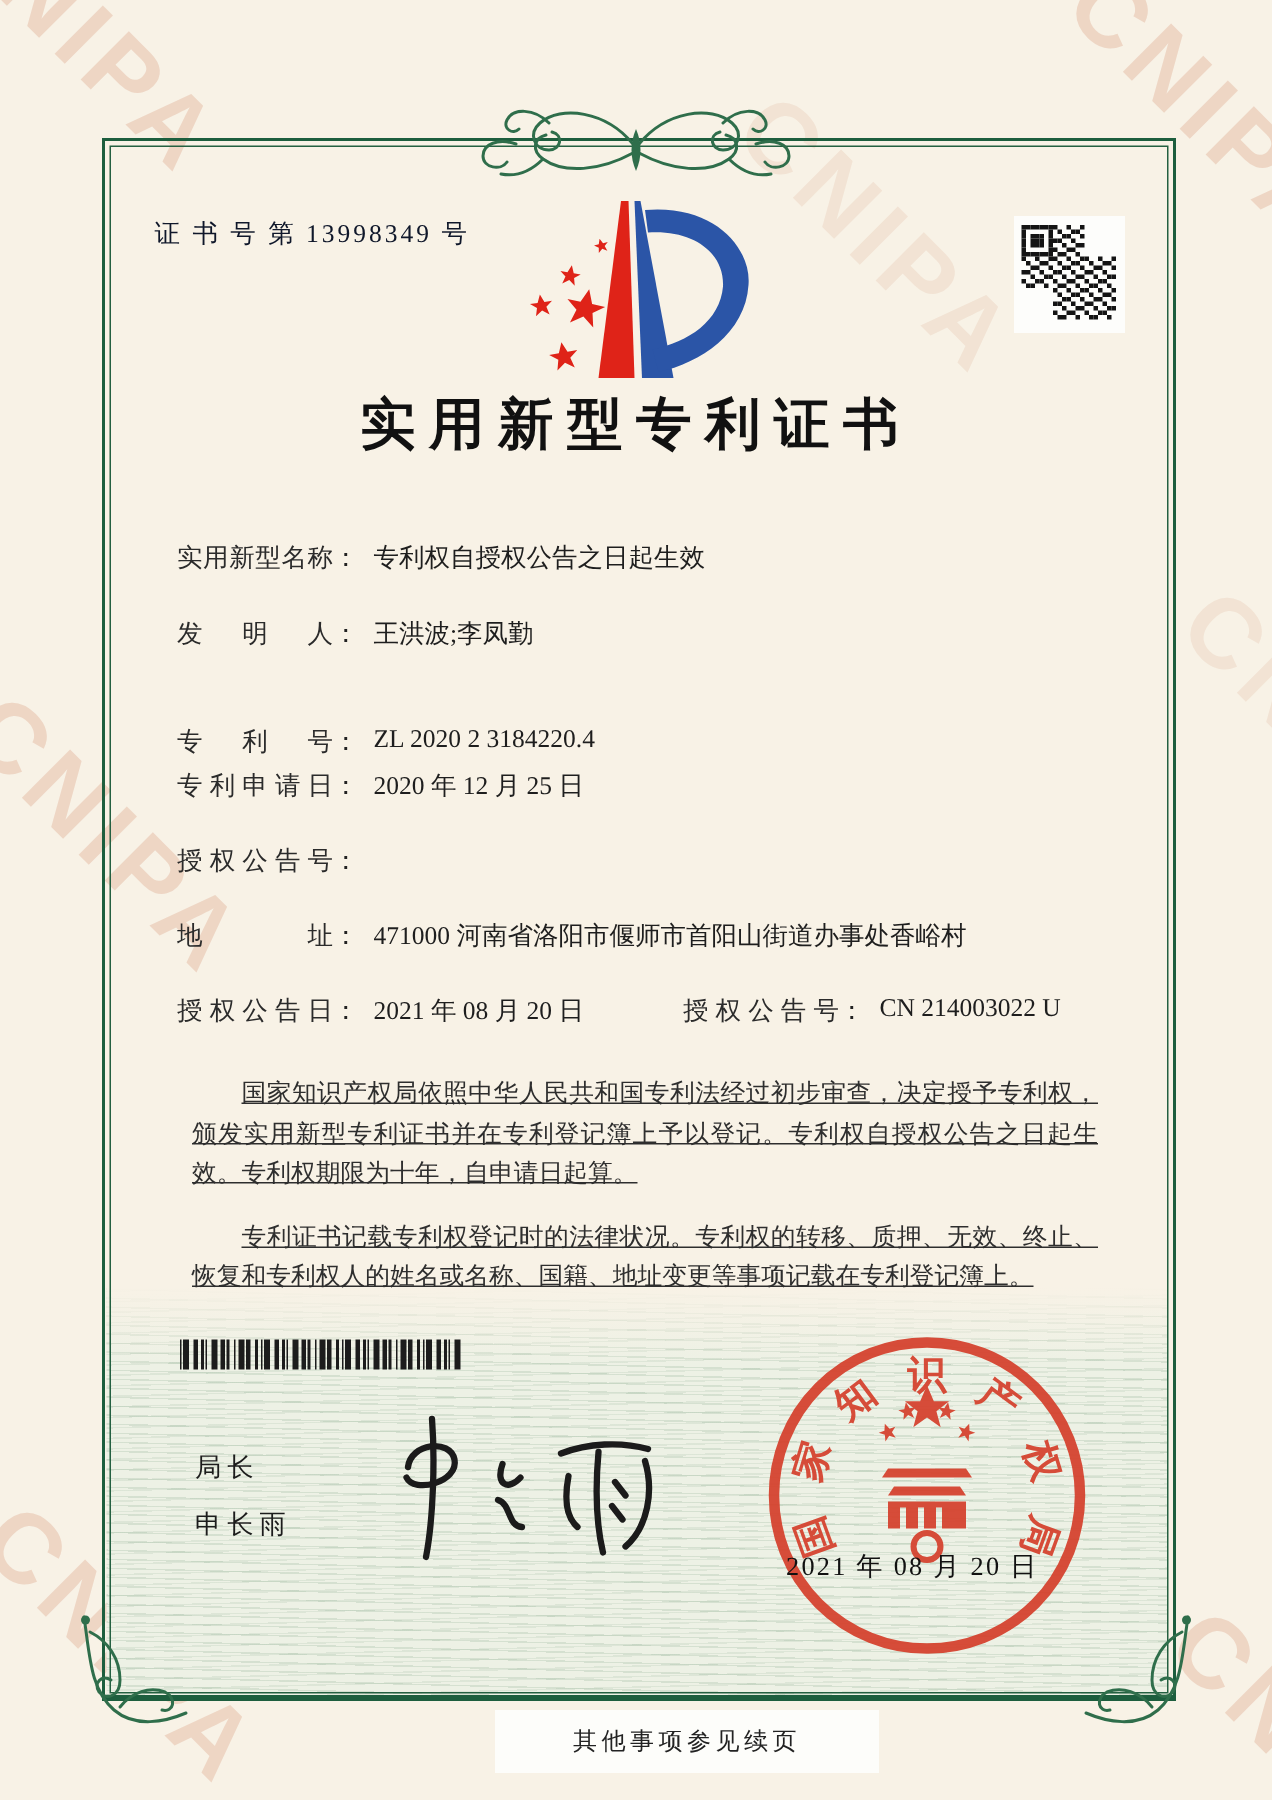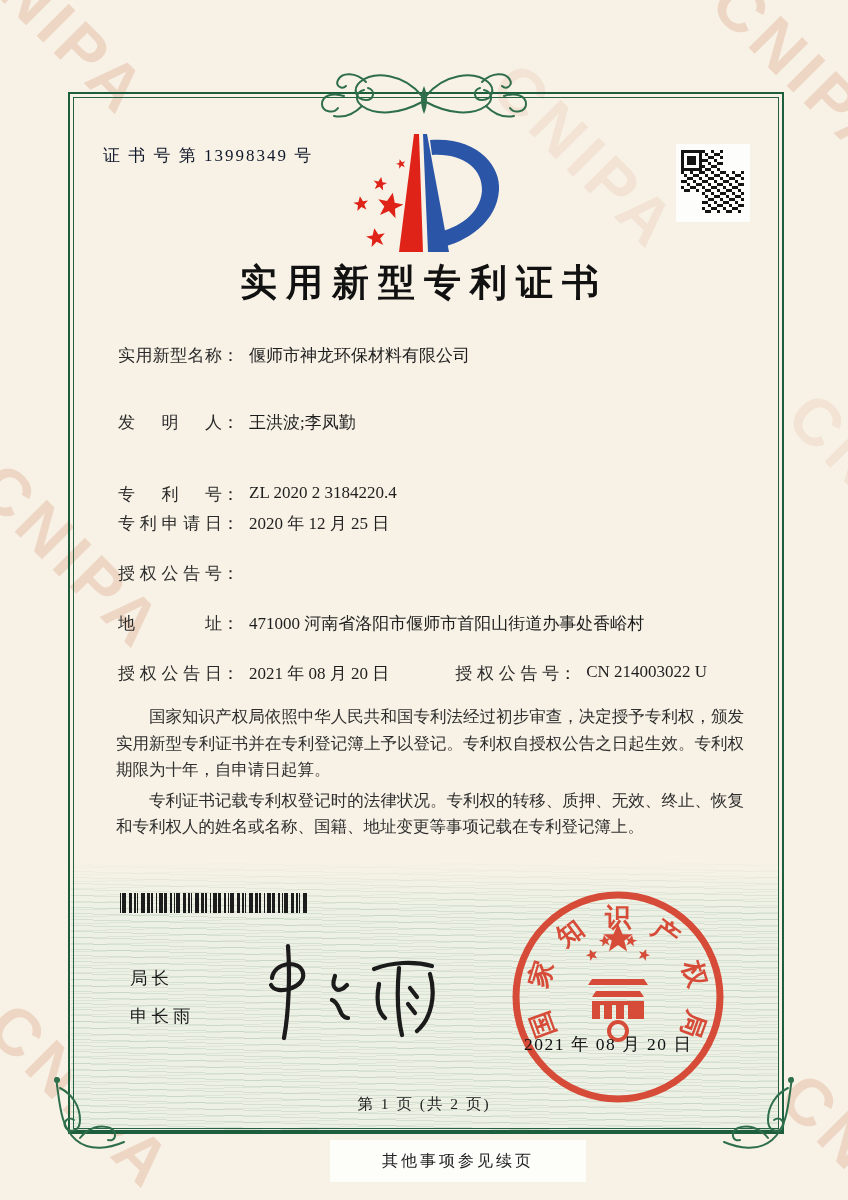--- a/index.html
+++ b/index.html
@@ -44,21 +44,21 @@
   .qr-patch{left:676px;top:144px;width:74px;height:78px;background:#fdfdfb;}
   .qr{left:681px;top:150px;width:63px;height:63px;display:flex;flex-wrap:wrap;}
   .qr .m{width:3px;height:3px;}
   .qr .on{background:#141414;}
   .frow{position:absolute;left:118px;display:flex;font-size:17px;white-space:nowrap;}
   .lbl{display:inline-block;width:104px;text-align:justify;text-align-last:justify;color:#2b2b2b;}
   .val{margin-left:10px;color:#1e1e1e;}
   .pair2{margin-left:66px;display:flex;}
   .paras{left:112px;top:700px;width:636px;font-size:16.5px;line-height:26.5px;
     text-align:justify;color:#2e2e2e;}
-  .paras p{margin:4px;text-indent:2em;}
+  .paras p{margin:16px;text-indent:2em;text-decoration:underline;}
   .barcode{left:120px;top:893px;height:20px;display:flex;align-items:stretch;}
   .barcode div{height:100%;}
   .signer{font-size:17.5px;color:#1c1c1c;letter-spacing:4px;}
   .sig-svg{left:238px;top:938px;z-index:5;}
   .seal-svg{left:508px;top:887px;z-index:5;opacity:.93;}
   .seal-date{left:524px;top:1032px;z-index:6;font-size:17.5px;letter-spacing:1.5px;color:#111;}
   .pageind{left:0;top:1094px;width:848px;text-align:center;font-size:15.5px;letter-spacing:2px;color:#222;z-index:5;}
   .footnote-box{left:330px;top:1140px;width:256px;height:42px;background:#fdfdfa;z-index:5;
     display:flex;align-items:center;justify-content:center;}
   .footnote{font-size:16px;letter-spacing:3px;color:#222;}
@@ -579,24 +579,24 @@
       <div class="m on"></div>
       <div class="m on"></div>
       <div class="m"></div>
       <div class="m"></div>
       <div class="m on"></div>
       <div class="m"></div>
     </div>
 
   <div class="abs title">实用新型专利证书</div>
 
-  <div class="frow" style="top:344px;justify-content:center;">
+  <div class="frow" style="top:360px;justify-content:center;">
     <span class="lbl">实用新型名称</span>
       <span>：</span>
-    <span class="val">偃师市神龙环保材料有限公司</span>
+    <span class="val">专利权自授权公告之日起生效</span>
   </div>
   <div class="frow" style="top:411px;">
     <span class="lbl">发明人</span>
       <span>：</span>
     <span class="val">王洪波;李凤勤</span>
   </div>
   <div class="frow" style="top:483px;">
     <span class="lbl">专利号</span>
       <span>：</span>
     <span class="val">ZL 2020 2 3184220.4</span>
@@ -712,18 +712,17 @@
         <text x="33.360839014760884" y="87.05574138311277" text-anchor="middle" dominant-baseline="central" transform="rotate(-73.33333333333334 33.360839014760884 87.05574138311277)">家</text>
         <text x="62.227312663777084" y="45.83014457959651" text-anchor="middle" dominant-baseline="central" transform="rotate(-36.66666666666667 62.227312663777084 45.83014457959651)">知</text>
         <text x="110" y="30" text-anchor="middle" dominant-baseline="central" transform="rotate(0 110 30)">识</text>
         <text x="157.77268733622287" y="45.83014457959648" text-anchor="middle" dominant-baseline="central" transform="rotate(36.66666666666666 157.77268733622287 45.83014457959648)">产</text>
         <text x="186.6391609852391" y="87.05574138311276" text-anchor="middle" dominant-baseline="central" transform="rotate(73.33333333333331 186.6391609852391 87.05574138311276)">权</text>
         <text x="185.17540966287268" y="137.3616114660535" text-anchor="middle" dominant-baseline="central" transform="rotate(110 185.17540966287268 137.3616114660535)">局</text>
       </g>
   </svg>
   <span class="abs seal-date">2021 年 08 月 20 日</span>
 
-  <div class="abs pageind">第 1 页 (共 2 页)</div>
 
   <div class="abs footnote-box">
     <span class="footnote">其他事项参见续页</span>
   </div>
 </div>
 
 </body></html>

